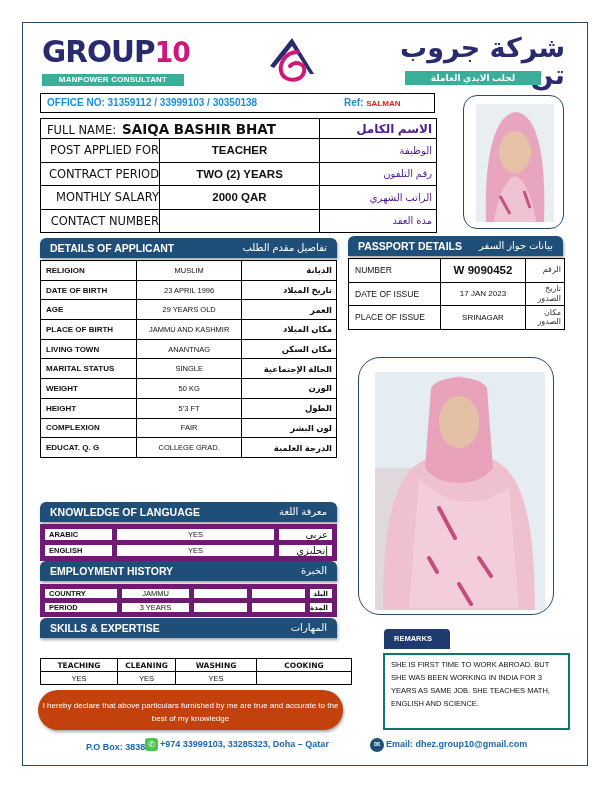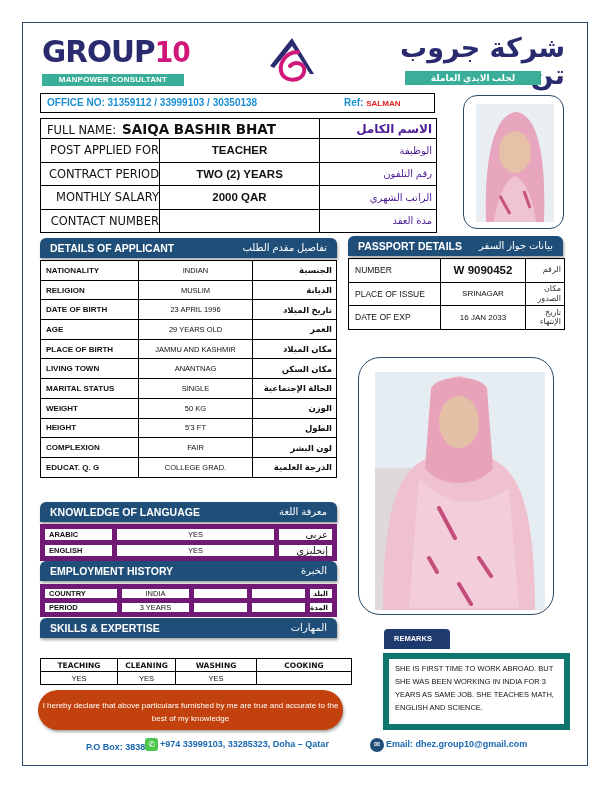--- a/index.html
+++ b/index.html
@@ -63,21 +63,21 @@
   .small-tbl .v { text-align: center; }
   .small-tbl .a { text-align: right; padding-right: 4px; direction: rtl; font-size: 10px; }
   .small-tbl .a2 { text-align: right; padding-right: 4px; direction: rtl; font-size: 7px; font-weight: bold; }
 
   .skill-tbl td { border: 1px solid #000; font-size: 7.5px; height: 13px; text-align: center; vertical-align: middle; }
   .skill-tbl .h { font-family: "DejaVu Sans", sans-serif; font-weight: 900; font-size: 7.5px; }
 
   .declare { left: 38px; top: 690px; width: 305px; height: 40px; background: #c2410c; color: #fff; border-radius: 20px; font-size: 8px; text-align: center; padding-top: 9px; line-height: 13px; box-shadow: 1px 2px 3px rgba(0,0,0,0.35); }
 
   .remarks-pill { left: 384px; top: 629px; width: 66px; height: 20px; background: #1f3a6e; color: #fff; font-size: 7.5px; font-weight: bold; line-height: 20px; padding-left: 10px; border-radius: 4px 4px 0 0; }
-  .remarks-box { left: 383px; top: 653px; width: 187px; height: 77px; border: 6px solid #0f766e; font-size: 7.5px; line-height: 13px; padding: 3px 6px; }
+  .remarks-box { left: 383px; top: 653px; width: 187px; height: 77px; border: 2px solid #0f766e; font-size: 7.5px; line-height: 13px; padding: 3px 6px; }
 
   .footer { top: 741px; font-size: 9px; font-weight: bold; color: #1a67b0; line-height: 12px; }
   .wa-icon { display: inline-block; width: 13px; height: 13px; background: #4cc74c; border-radius: 3px; color: #fff; font-size: 8px; line-height: 13px; text-align: center; vertical-align: middle; margin-right: 2px; }
   .mail-icon { display: inline-block; width: 14px; height: 14px; background: #1f4e79; border-radius: 50%; color: #fff; font-size: 8px; line-height: 14px; text-align: center; vertical-align: middle; margin-right: 2px; }
 </style>
 </head>
 <body>
 
 <div class="frame"></div>
 
@@ -136,25 +136,20 @@
   </svg>
 </div>
 
 <div class="abs pill" style="left:40px; top:238px; width:297px;">
   <span>DETAILS OF APPLICANT</span>
   <span class="ar-h">تفاصيل مقدم الطلب</span>
 </div>
 <table class="abs grid-tbl" style="left:40px; top:260px; width:297px;">
   <tbody id="applicant-body">
       <tr>
-        <td class="k" style="width: 98px;">NATIONALITY</td>
-        <td class="v" style="width: 114px;">INDIAN</td>
-        <td class="a">الجنسية</td>
-      </tr>
-      <tr>
         <td class="k">RELIGION</td>
         <td class="v">MUSLIM</td>
         <td class="a">الديانة</td>
       </tr>
       <tr>
         <td class="k">DATE OF BIRTH</td>
         <td class="v">23 APRIL 1996</td>
         <td class="a">تاريخ الميلاد</td>
       </tr>
       <tr>
@@ -205,28 +200,28 @@
   <span class="ar-h">بيانات جواز السفر</span>
 </div>
 <table class="abs pass-tbl" style="left:348px; top:258px; width:217px;">
   <tbody>
       <tr>
     <td class="k" style="width:92px">NUMBER</td>
     <td class="vb" style="width:85px">W 9090452</td>
     <td class="a">الرقم</td>
   </tr>
   <tr>
+    <td class="k">DATE OF ISSUE</td>
+    <td class="v">17 JAN 2023</td>
+    <td class="a">تاريخ الصدور</td>
+  </tr>
+  <tr>
     <td class="k">PLACE OF ISSUE</td>
     <td class="v">SRINAGAR</td>
     <td class="a">مكان الصدور</td>
-  </tr>
-  <tr>
-    <td class="k">DATE OF EXP</td>
-    <td class="v">16 JAN 2033</td>
-    <td class="a">تاريخ الإنتهاء</td>
   </tr>
 </tbody>
   </table>
 
 <div class="abs photo-large">
   <svg width="196" height="258" viewBox="0 0 196 258">
     <rect x="16" y="14" width="170" height="238" fill="#e6edf2"></rect>
     <rect x="16" y="110" width="40" height="142" fill="#dfd8dc"></rect>
     <path d="M24 252 C24 150 40 110 70 100 C66 60 76 20 100 18 C124 20 134 60 130 100 C160 110 176 150 176 252 Z" fill="#efc1cf"></path>
     <path d="M72 30 C80 16 120 16 128 30 L134 110 C120 130 80 130 66 110 Z" fill="#e8a3ba"></path>
@@ -256,21 +251,21 @@
   </table>
 
 <div class="abs pill" style="left:40px; top:561px; width:297px;">
   <span>EMPLOYMENT HISTORY</span>
   <span class="ar-h">الخبرة</span>
 </div>
 <table class="abs small-tbl" style="left:40px; top:584px; width:297px;">
   <tbody>
       <tr>
     <td class="k" style="width:77px">COUNTRY</td>
-    <td class="v" style="width:72px">INDIA</td>
+    <td class="v" style="width:72px">JAMMU</td>
     <td style="width:58px"></td>
     <td style="width:58px"></td>
     <td class="a2">البلد</td>
   </tr>
   <tr>
     <td class="k">PERIOD</td>
     <td class="v">3 YEARS</td>
     <td></td>
     <td></td>
     <td class="a2">المدة</td>

